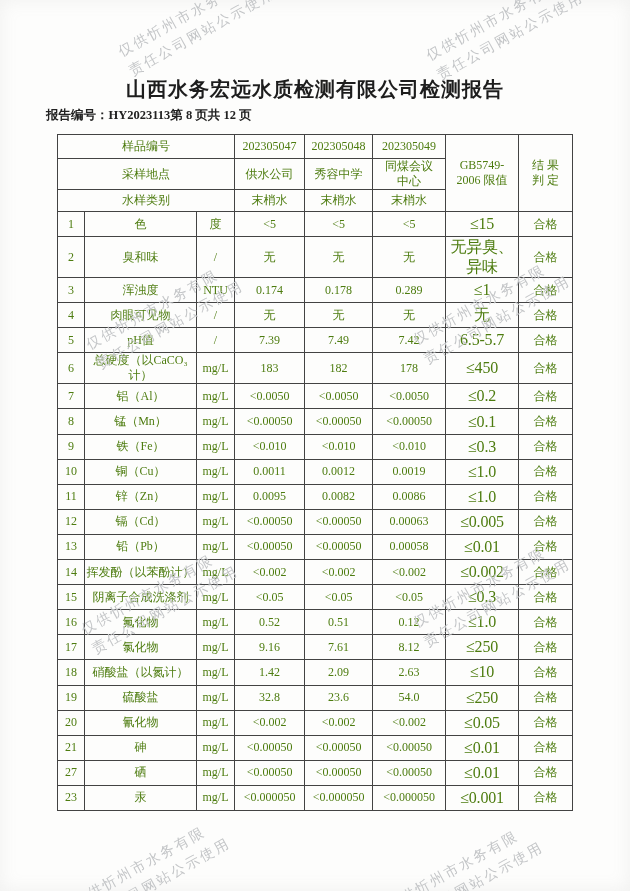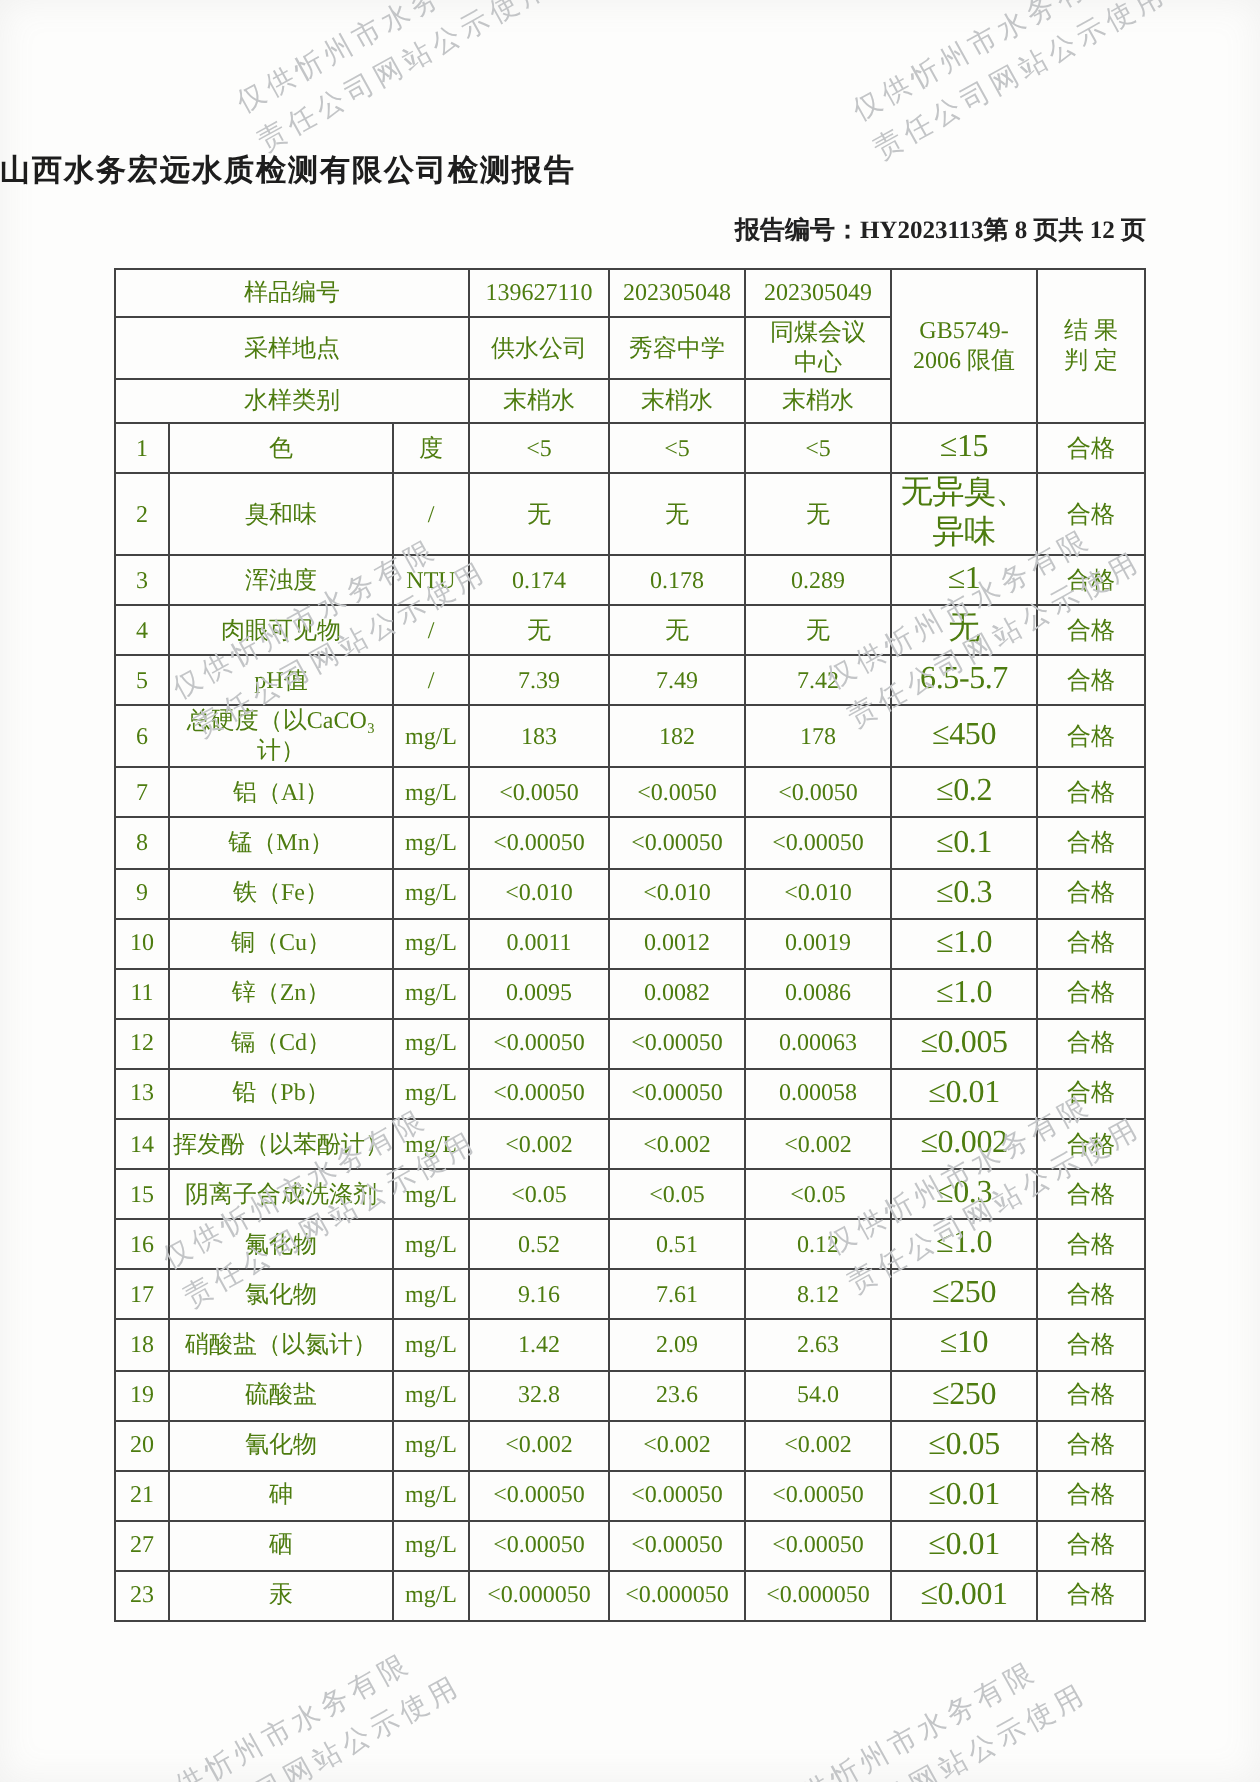--- a/index.html
+++ b/index.html
@@ -9,26 +9,27 @@
     font-family:"Liberation Serif","DejaVu Serif",serif;
     color:#2b2b2b;
   }
   .page{
     position:absolute;inset:0;background:#fdfdfc;
     box-shadow:inset 0 0 18px rgba(150,150,148,0.12);
   }
   
   .doc-title{
     position:absolute;top:76px;left:0;width:100%;
+    text-align:center;
     font-family:"Liberation Sans","DejaVu Sans",sans-serif;
-    font-weight:bold;font-size:15px;letter-spacing:1px;color:#1d1d1d;
+    font-weight:bold;font-size:20px;letter-spacing:1px;color:#1d1d1d;
   }
   .meta-row{
     position:absolute;top:107px;left:46px;right:57px;
-    display:flex;justify-content:flex-end;align-items:baseline;
+    display:flex;justify-content:flex-start;align-items:baseline;
     font-size:12.5px;font-weight:600;color:#222;
   }
   
   table.report{
     position:absolute;left:57px;top:134px;
     width:515px;border-collapse:collapse;table-layout:fixed;
     font-size:12px;color:#4d7c0f;
   }
   table.report td{
     border:1px solid #434343;
@@ -73,21 +74,21 @@
         <col style="width:38px">
       <col style="width:70px">
         <col style="width:68px">
         <col style="width:73px">
       <col style="width:73px">
         <col style="width:54px">
     </colgroup>
     <tbody>
       <tr class="hrow-a">
         <td colspan="3">样品编号</td>
-        <td>139627110</td>
+        <td>202305047</td>
         <td>202305048</td>
         <td>202305049</td>
         <td rowspan="3" class="prewrap">GB5749-
 2006 限值</td>
         <td rowspan="3" class="prewrap">结 果
 判 定</td>
       </tr>
       <tr class="hrow-b">
         <td colspan="3">采样地点</td>
         <td>供水公司</td>

